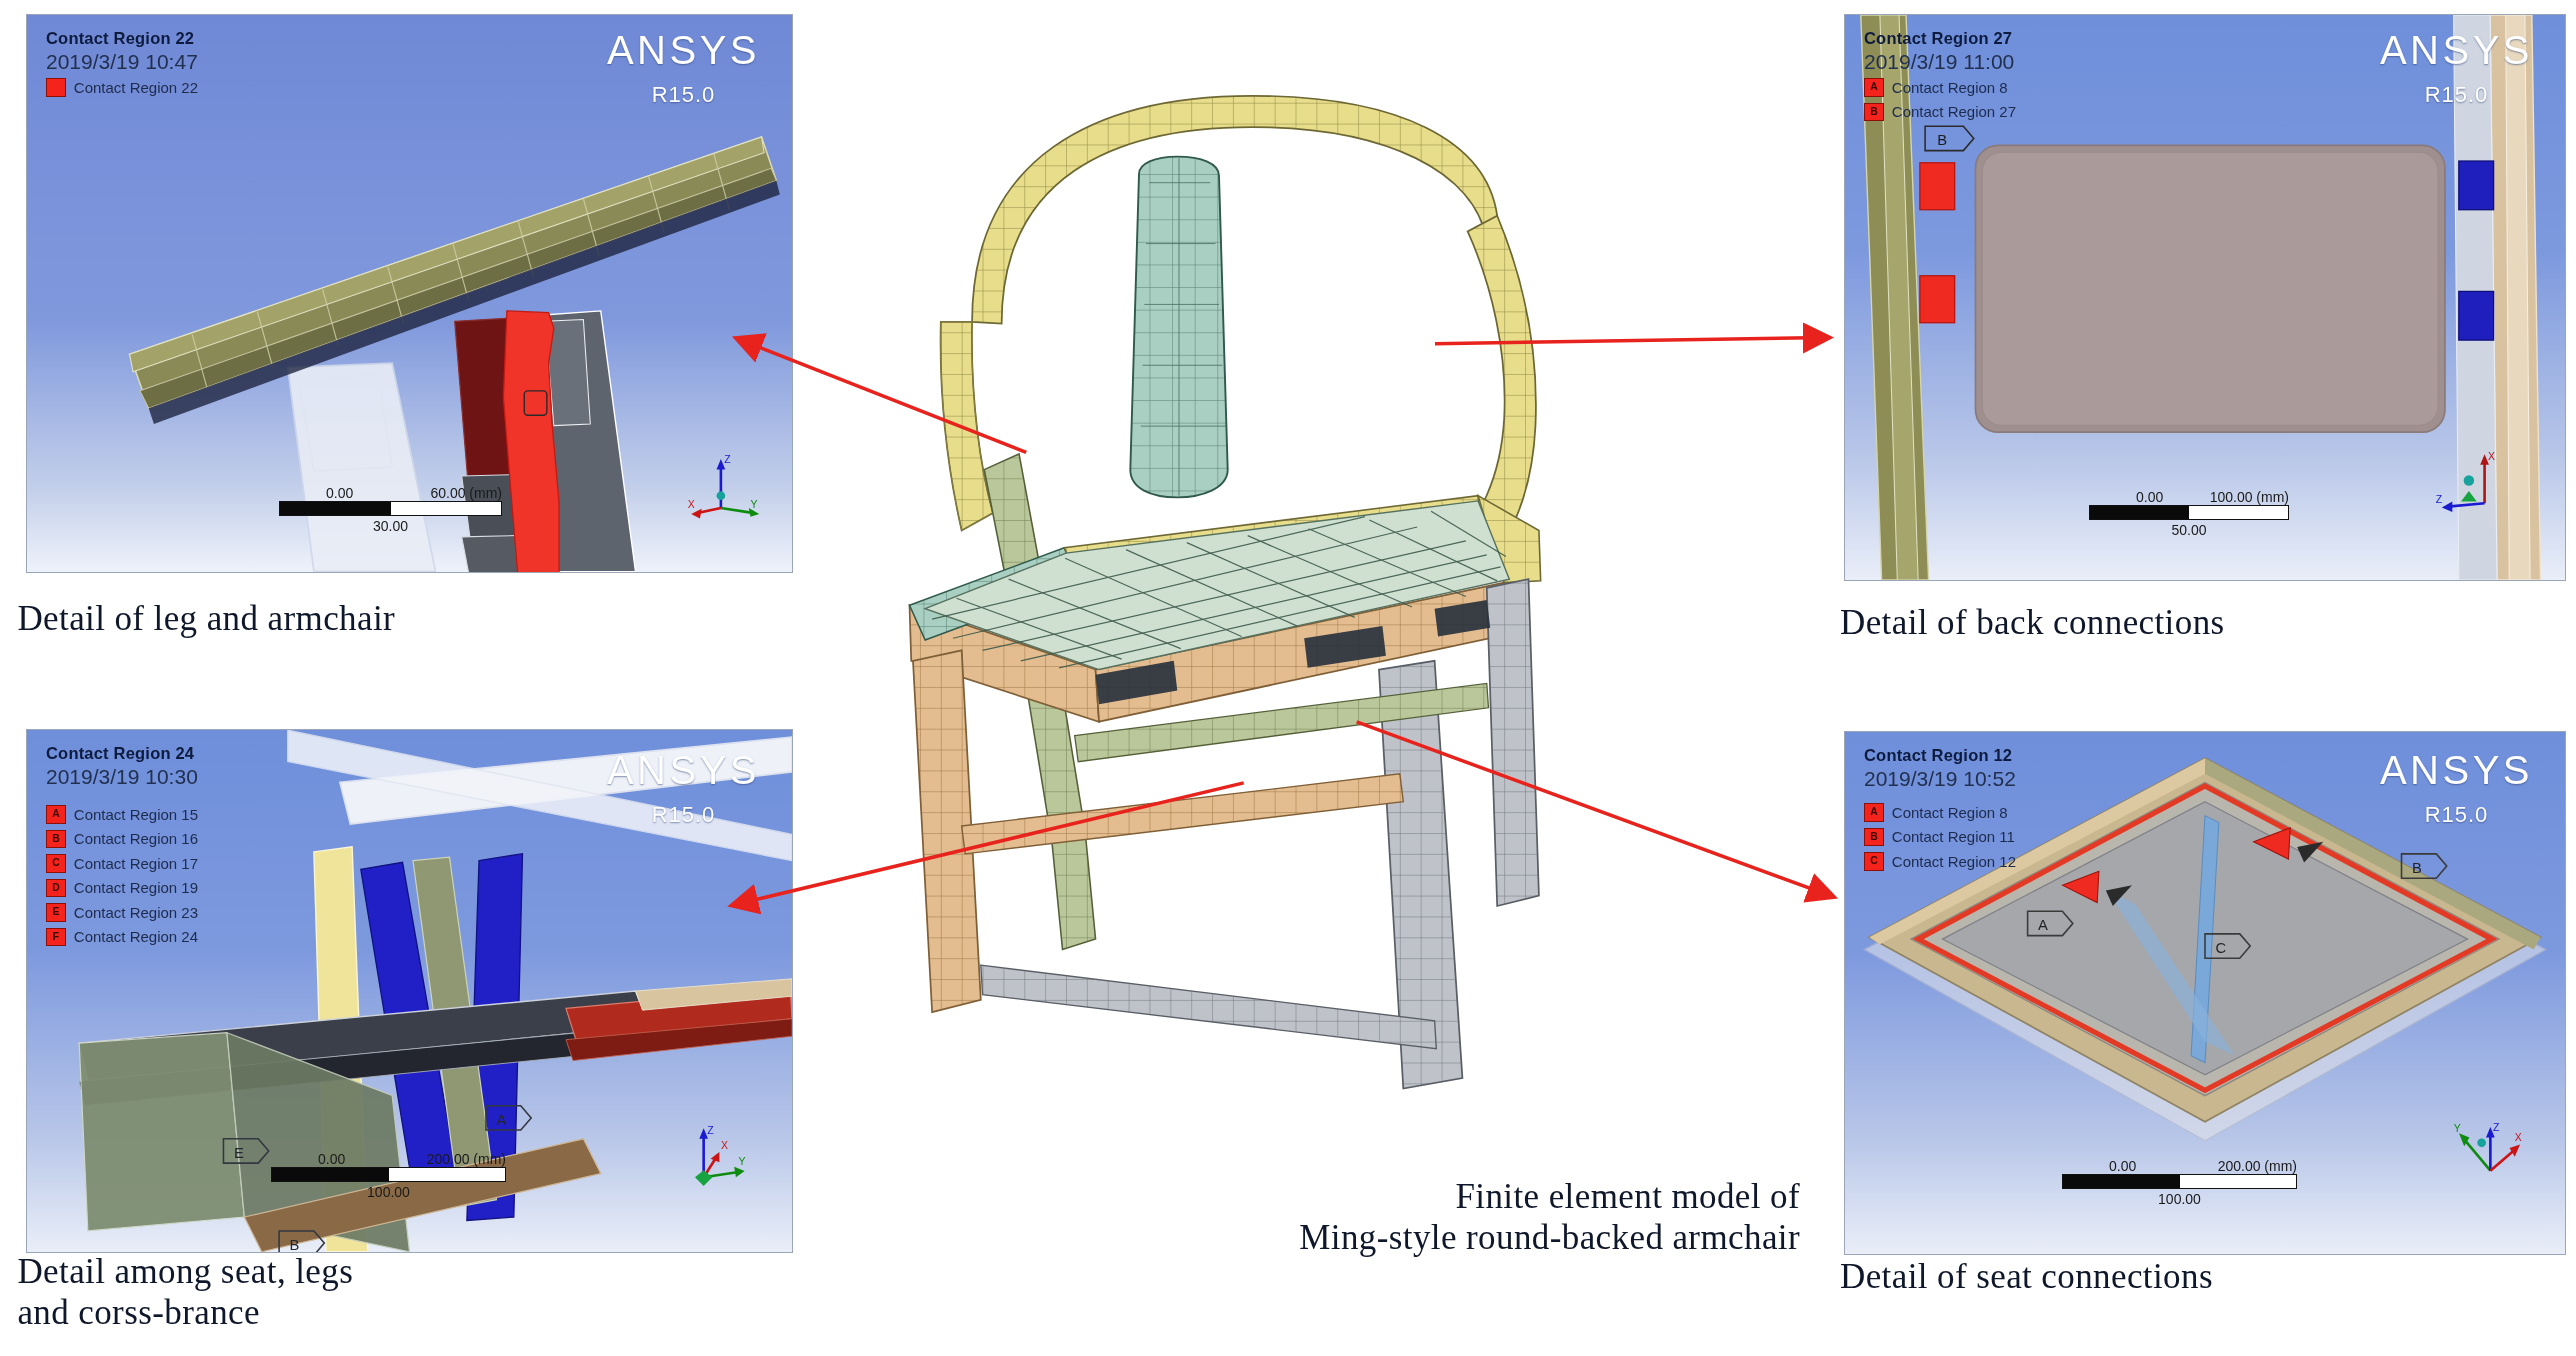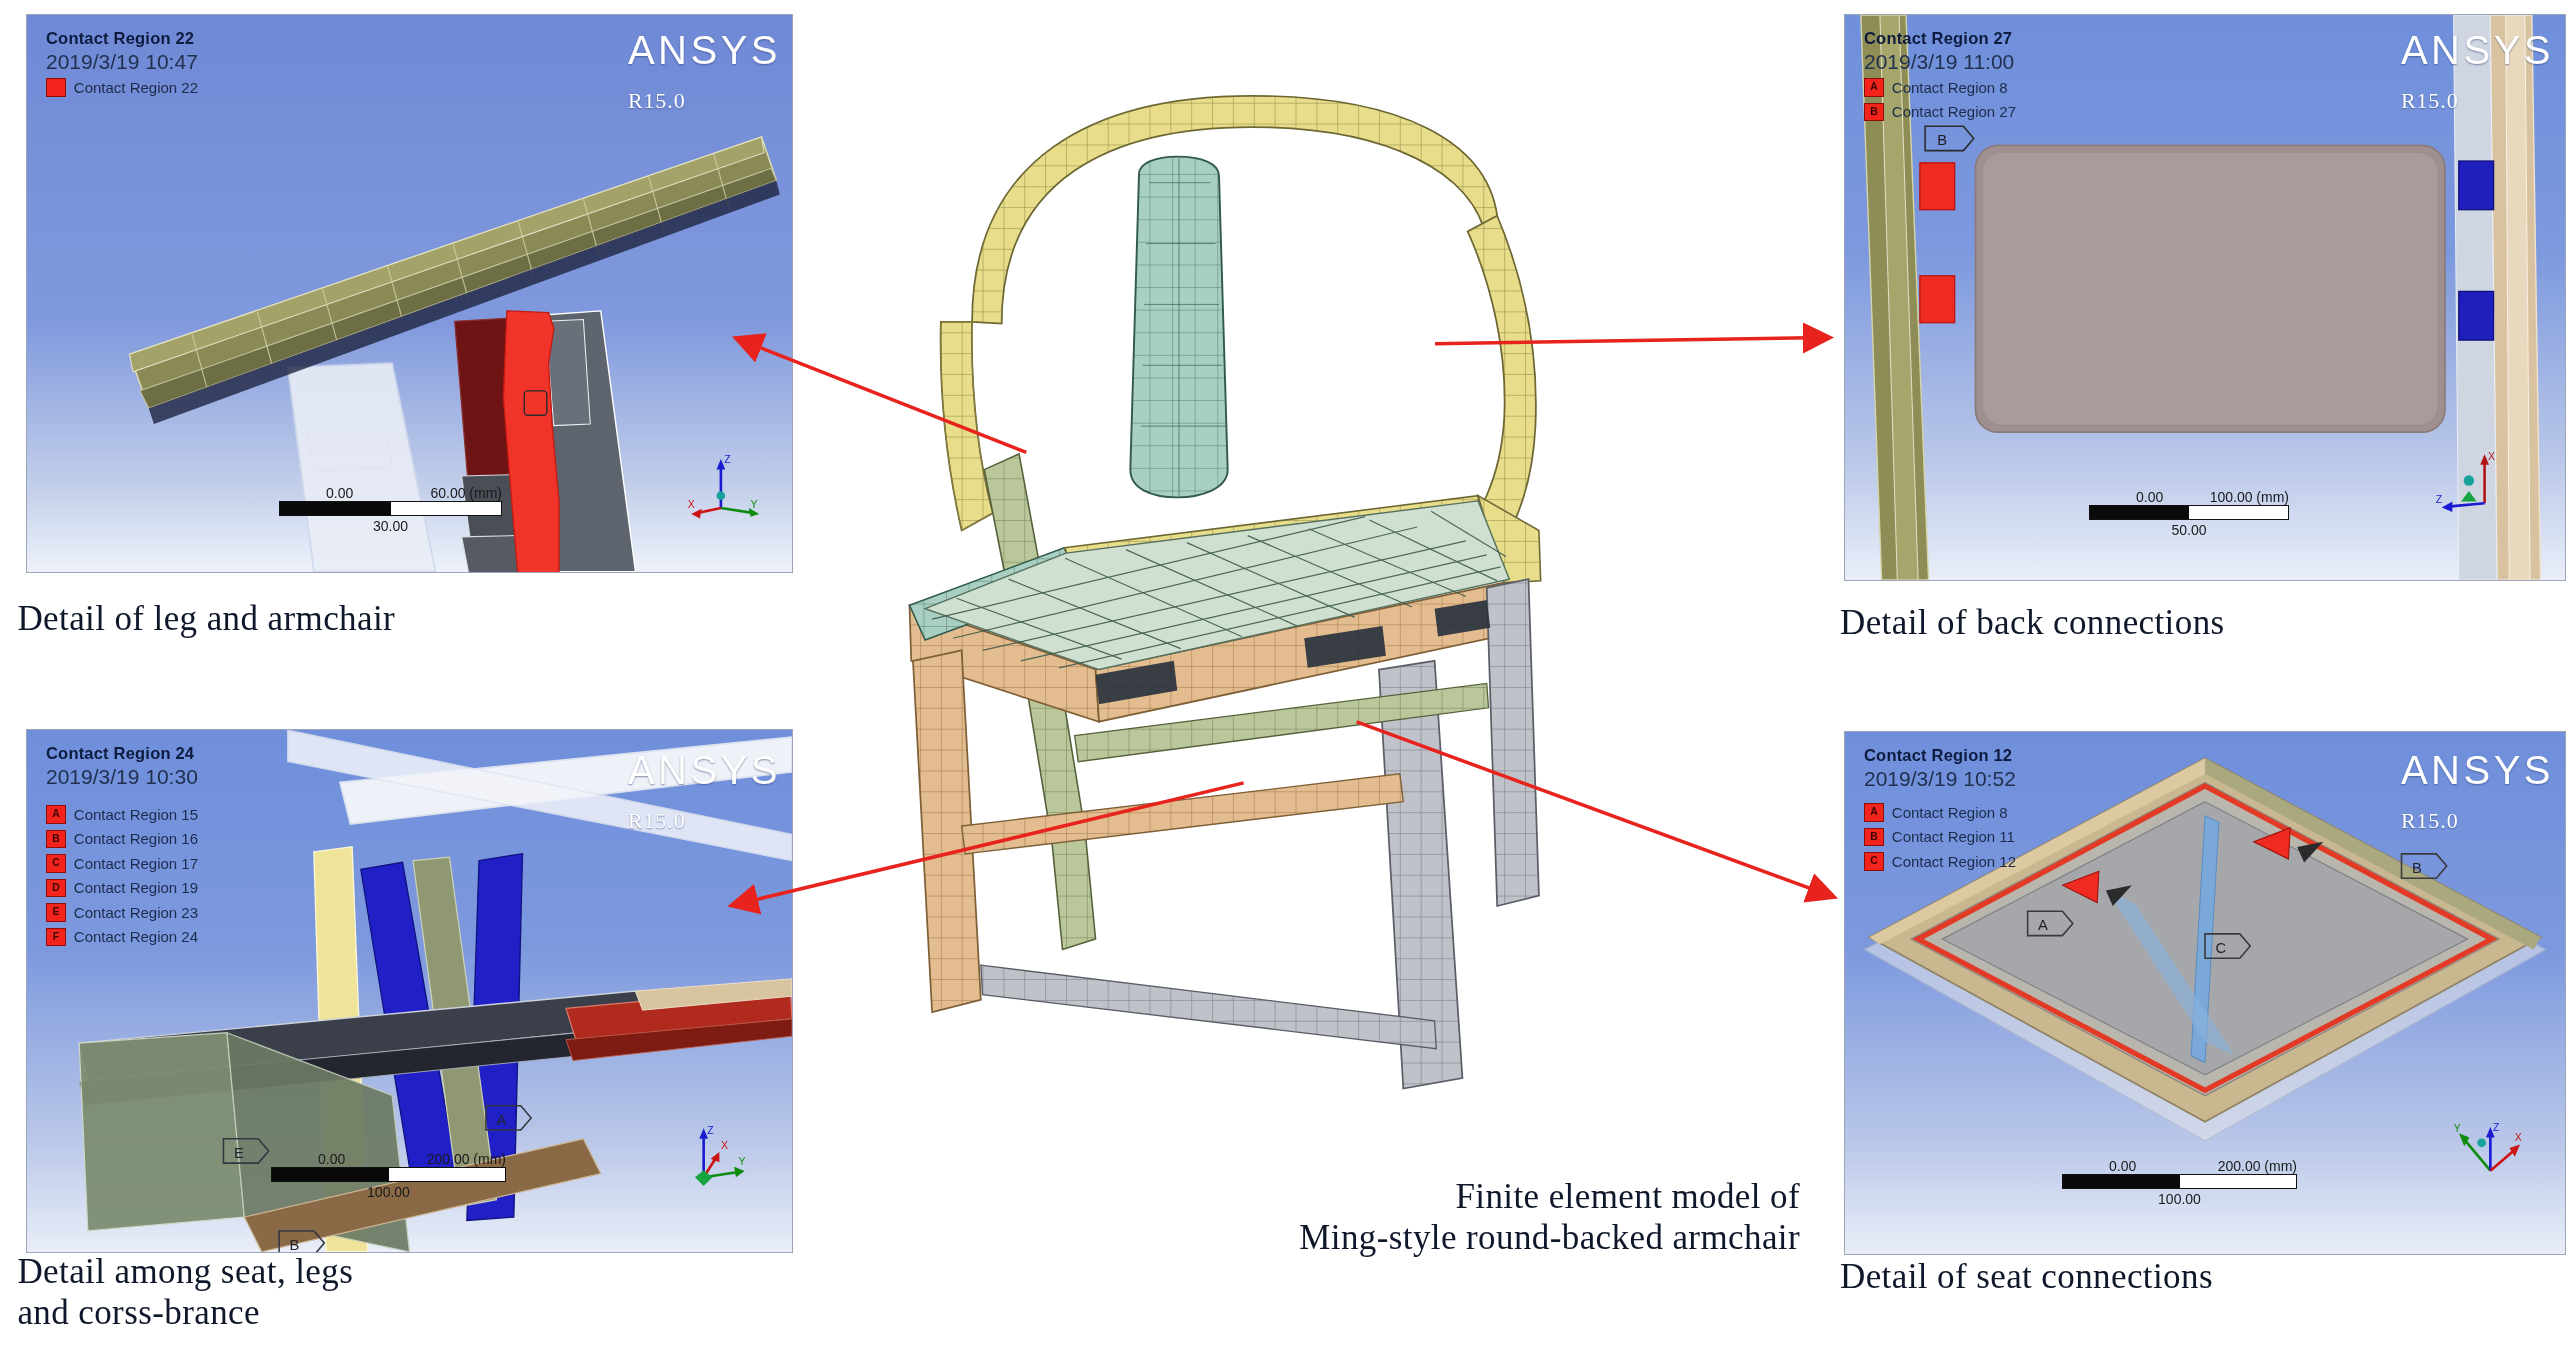--- a/index.html
+++ b/index.html
@@ -15,24 +15,24 @@
              color:#0d1b3e;letter-spacing:0.2px;white-space:nowrap;}
   .pnl-date{position:absolute;left:19px;top:35px;font-size:21px;color:#22304f;white-space:nowrap;}
 
   .legend{position:absolute;left:19px;}
   .legend-row{display:flex;align-items:center;margin-bottom:6px;}
   .sw{width:18px;height:16.5px;background:#f4231b;border:1.7px solid #8d1008;
       margin-right:7.8px;flex:none;display:flex;align-items:center;justify-content:center;
       font-size:10.4px;font-weight:bold;color:#3c0703;line-height:1;}
   .lg-text{font-size:15px;color:#1d2b4c;white-space:nowrap;}
 
-  .ansys{position:absolute;right:11px;top:15.7px;text-align:left;color:#fff;
+  .ansys{position:absolute;right:32px;top:15.7px;text-align:center;color:#fff;
          text-shadow:0 0.9px 1.7px rgba(40,60,110,.55);}
   .ansys .a1{font-size:40px;letter-spacing:3.5px;line-height:.95;font-weight:500;}
-  .ansys .a2{font-size:22px;letter-spacing:0.9px;margin-top:19px;font-family:Liberation Serif, serif;}
+  .ansys .a2{font-size:22px;letter-spacing:0.9px;margin-top:13px;}
 
   
   .scale{position:absolute;}
   .sc-top{position:relative;height:16.5px;}
   .sc-top span{position:absolute;font-size:14px;color:#1a1a1a;white-space:nowrap;}
   .sc-min{left:0;margin-left:47px;} .sc-max{right:0;}
   .sc-bar{display:flex;height:13px;border:0.9px solid #111;background:#fff;}
   .sc-bar i{display:block;height:100%;}
   .sc-bar i.fill{background:#0a0a0a;}
   .sc-mid{text-align:center;font-size:14px;color:#1a1a1a;margin-top:1.7px;}

